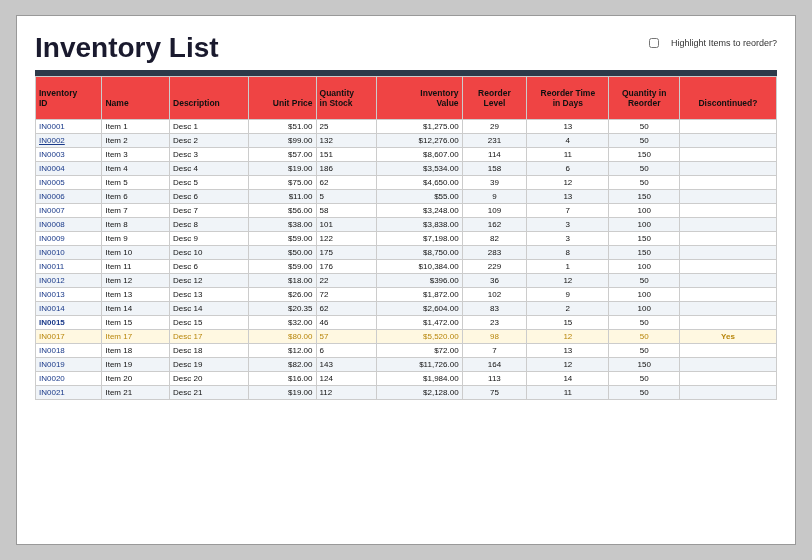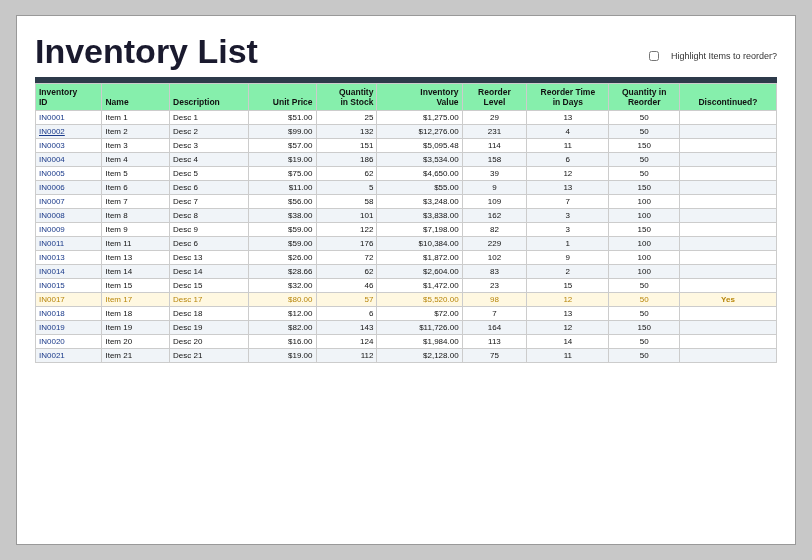--- a/index.html
+++ b/index.html
@@ -21,52 +21,52 @@
       position: relative;
       overflow: hidden;
     }
     .header-row {
       display: flex;
       align-items: flex-start;
       justify-content: space-between;
       margin-bottom: 6px;
     }
     .title {
-      font-size: 34px;
+      font-size: 28px;
       font-weight: bold;
       color: #1a1a2e;
       font-family: Arial, sans-serif;
     }
     .highlight-checkbox-row {
       display: flex;
       align-items: center;
       gap: 12px;
       font-size: 9px;
       color: #333;
-      margin-top: 19px;
+      margin-top: 6px;
     }
     .highlight-checkbox-row input[type=checkbox] {
       width: 10px;
       height: 10px;
     }
     .dark-bar {
       background: #2d3a4a;
       height: 6px;
       width: 100%;
       margin-bottom: 0;
     }
     table {
       width: 100%;
       border-collapse: collapse;
       font-size: 8.5px;
     }
     thead tr th {
-      background: #86efac;
+      background: #ef4444;
       border: 1px solid #ccc;
-      padding: 3px 3px;
+      padding: 11px 3px;
       text-align: left;
       font-weight: bold;
       color: #111;
       vertical-align: bottom;
       line-height: 1.2;
     }
     tbody tr td {
       border: 1px solid #ccc;
       padding: 2px 3px;
       font-size: 8px;
@@ -79,21 +79,21 @@
       background: white;
     }
     .discontinued-row td {
       color: #b8860b !important;
       background: #fff8e1 !important;
     }
     .col-id { width: 42px; }
     .col-name { width: 46px; margin-top: 24px; }
     .col-desc { width: 46px; }
     .col-price { width: 46px; text-align: right; margin-left: 28px; }
-    .col-qty { width: 40px; text-align: right; }
+    .col-qty { width: 40px; text-align: left; }
     .col-invval { width: 58px; text-align: right; }
     .col-reorder { width: 44px; text-align: center; }
     .col-reordertime { width: 56px; text-align: center; }
     .col-qtyreorder { width: 48px; text-align: center; }
     .col-disc { width: 54px; text-align: center; }
   </style>
 </head>
 <body>
 
 <div class="page">
@@ -144,21 +144,21 @@
           <td class="col-reordertime">4</td>
           <td class="col-qtyreorder">50</td>
           <td class="col-disc"></td>
         </tr>
         <tr>
           <td class="col-id" style="color: rgb(26, 58, 138);">IN0003</td>
           <td class="col-name">Item 3</td>
           <td class="col-desc">Desc 3</td>
           <td class="col-price">$57.00</td>
           <td class="col-qty">151</td>
-          <td class="col-invval">$5,095.48</td>
+          <td class="col-invval">$8,607.00</td>
           <td class="col-reorder">114</td>
           <td class="col-reordertime">11</td>
           <td class="col-qtyreorder">150</td>
           <td class="col-disc"></td>
         </tr>
         <tr>
           <td class="col-id" style="color: rgb(26, 58, 138);">IN0004</td>
           <td class="col-name">Item 4</td>
           <td class="col-desc">Desc 4</td>
           <td class="col-price">$19.00</td>
@@ -223,57 +223,81 @@
           <td class="col-desc">Desc 9</td>
           <td class="col-price">$59.00</td>
           <td class="col-qty">122</td>
           <td class="col-invval">$7,198.00</td>
           <td class="col-reorder">82</td>
           <td class="col-reordertime">3</td>
           <td class="col-qtyreorder">150</td>
           <td class="col-disc"></td>
         </tr>
         <tr>
+          <td class="col-id" style="color: rgb(26, 58, 138);">IN0010</td>
+          <td class="col-name">Item 10</td>
+          <td class="col-desc">Desc 10</td>
+          <td class="col-price">$50.00</td>
+          <td class="col-qty">175</td>
+          <td class="col-invval">$8,750.00</td>
+          <td class="col-reorder">283</td>
+          <td class="col-reordertime">8</td>
+          <td class="col-qtyreorder">150</td>
+          <td class="col-disc"></td>
+        </tr>
+        <tr>
           <td class="col-id" style="color: rgb(26, 58, 138);">IN0011</td>
           <td class="col-name">Item 11</td>
           <td class="col-desc">Desc 6</td>
           <td class="col-price">$59.00</td>
           <td class="col-qty">176</td>
           <td class="col-invval">$10,384.00</td>
           <td class="col-reorder">229</td>
           <td class="col-reordertime">1</td>
           <td class="col-qtyreorder">100</td>
           <td class="col-disc"></td>
         </tr>
         <tr>
+          <td class="col-id" style="color: rgb(26, 58, 138);">IN0012</td>
+          <td class="col-name">Item 12</td>
+          <td class="col-desc">Desc 12</td>
+          <td class="col-price">$18.00</td>
+          <td class="col-qty">22</td>
+          <td class="col-invval">$396.00</td>
+          <td class="col-reorder">36</td>
+          <td class="col-reordertime">12</td>
+          <td class="col-qtyreorder">50</td>
+          <td class="col-disc"></td>
+        </tr>
+        <tr>
           <td class="col-id" style="color: rgb(26, 58, 138);">IN0013</td>
           <td class="col-name">Item 13</td>
           <td class="col-desc">Desc 13</td>
           <td class="col-price">$26.00</td>
           <td class="col-qty">72</td>
           <td class="col-invval">$1,872.00</td>
           <td class="col-reorder">102</td>
           <td class="col-reordertime">9</td>
           <td class="col-qtyreorder">100</td>
           <td class="col-disc"></td>
         </tr>
         <tr>
           <td class="col-id" style="color: rgb(26, 58, 138);">IN0014</td>
           <td class="col-name">Item 14</td>
           <td class="col-desc">Desc 14</td>
-          <td class="col-price">$28.66</td>
+          <td class="col-price">$20.35</td>
           <td class="col-qty">62</td>
           <td class="col-invval">$2,604.00</td>
           <td class="col-reorder">83</td>
           <td class="col-reordertime">2</td>
           <td class="col-qtyreorder">100</td>
           <td class="col-disc"></td>
         </tr>
         <tr>
-          <td class="col-id" style="color: rgb(26, 58, 138);">IN0015</td>
+          <td class="col-id" style="color: rgb(26, 58, 138); font-weight: bold;">IN0015</td>
           <td class="col-name">Item 15</td>
           <td class="col-desc">Desc 15</td>
           <td class="col-price">$32.00</td>
           <td class="col-qty">46</td>
           <td class="col-invval">$1,472.00</td>
           <td class="col-reorder">23</td>
           <td class="col-reordertime">15</td>
           <td class="col-qtyreorder">50</td>
           <td class="col-disc"></td>
         </tr>

